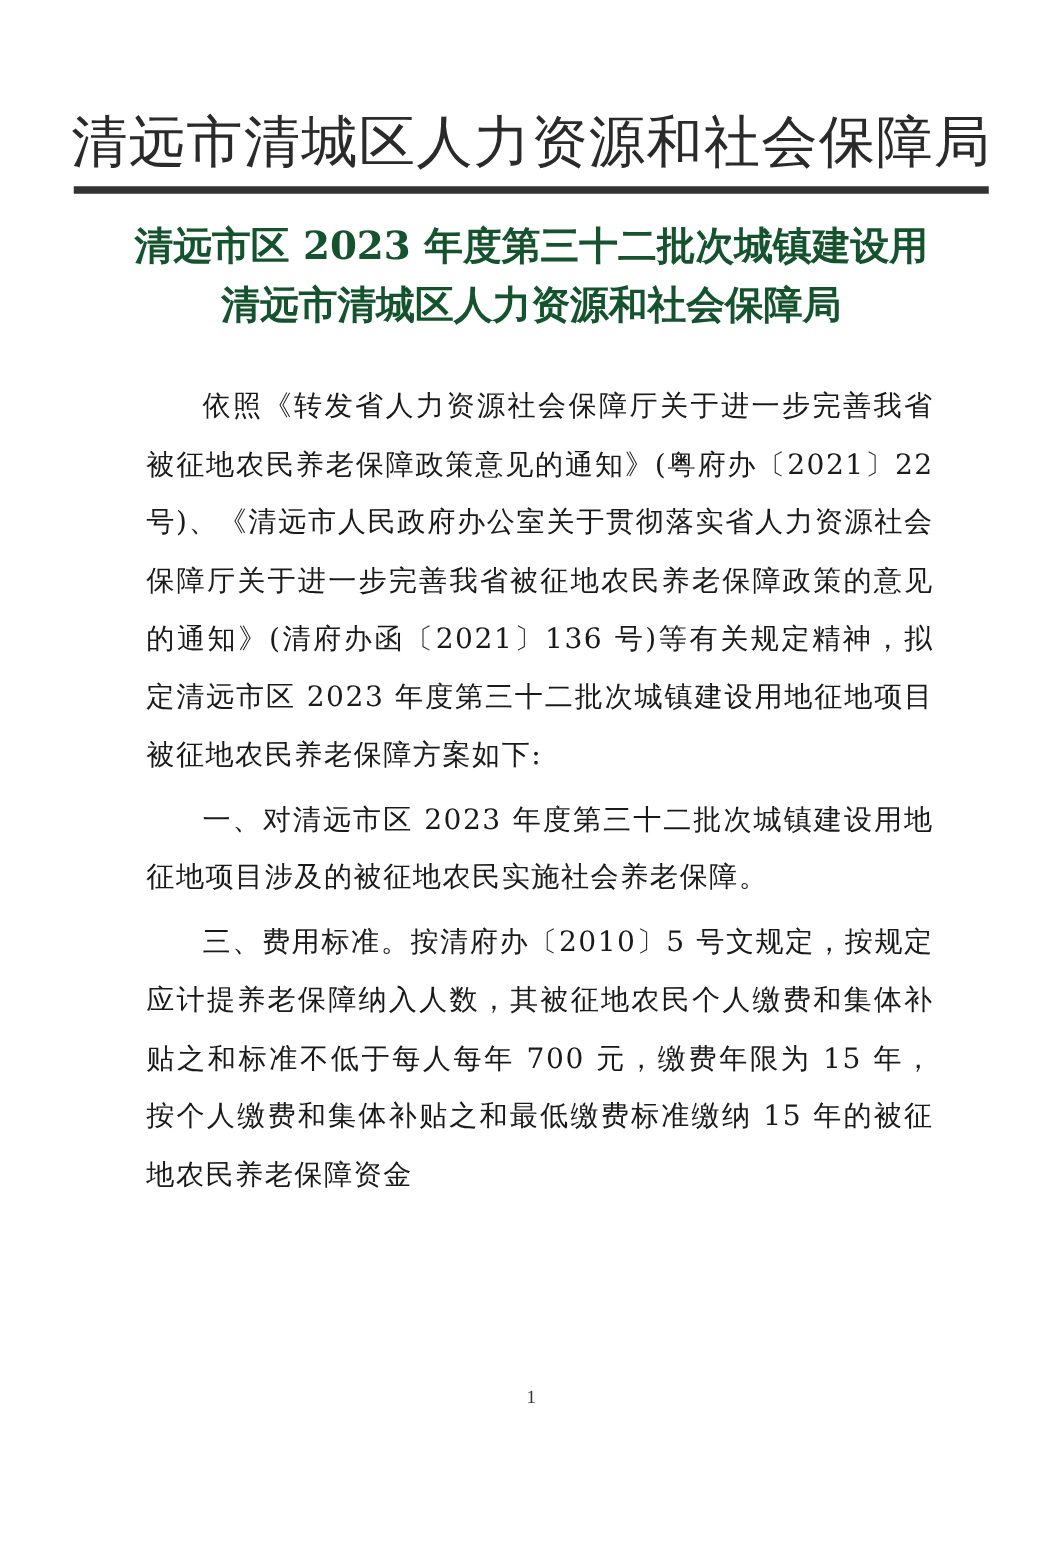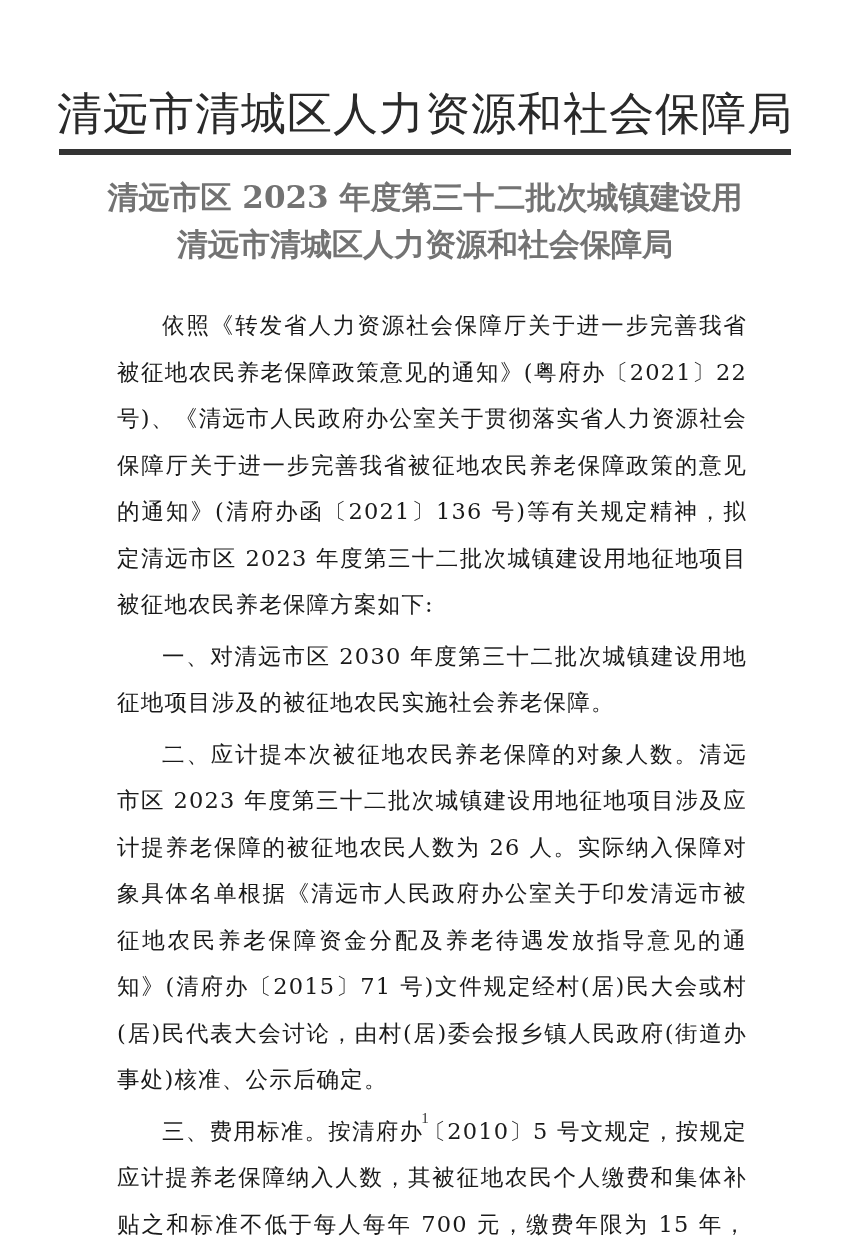--- a/index.html
+++ b/index.html
@@ -9,21 +9,21 @@
     font-family: "DejaVu Serif", "Liberation Serif", serif; font-weight: normal;
     font-size: 45px; letter-spacing: 1px; color: #2a2a2a; line-height: 60px;
   }
   .rule {
     position: absolute; left: 59px; top: 149px; width: 732px; height: 6px;
     background: #333333;
   }
   .doc-title {
     position: absolute; left: 80px; top: 174px; width: 690px; text-align: center;
     font-family: "DejaVu Serif", "Liberation Serif", serif; font-weight: bold;
-    font-size: 31px; line-height: 47px; color: #737373;
+    font-size: 31px; line-height: 47px; color: #14532d;
   }
   .body-text {
     position: absolute; left: 112px; top: 297px; width: 640px;
     font-family: "DejaVu Serif", "Liberation Serif", serif;
     font-size: 22.5px; line-height: 46.5px; color: #1a1a1a;
     text-align: justify; letter-spacing: 1.2px;
   }
   .body-text p { margin: 5px; text-indent: 2em; }
   .page-num {
     position: absolute; left: 0; top: 1110px; width: 850px; text-align: center;
@@ -36,18 +36,17 @@
 <div class="org-header">清远市清城区人力资源和社会保障局</div>
 <div class="rule"></div>
 
 <div class="doc-title">
   <div>清远市区 2023 年度第三十二批次城镇建设用</div>
   <div>清远市清城区人力资源和社会保障局</div>
 </div>
 
 <div class="body-text">
   <p>依照《转发省人力资源社会保障厅关于进一步完善我省被征地农民养老保障政策意见的通知》(粤府办〔2021〕22 号)、《清远市人民政府办公室关于贯彻落实省人力资源社会保障厅关于进一步完善我省被征地农民养老保障政策的意见的通知》(清府办函〔2021〕136 号)等有关规定精神，拟定清远市区 2023 年度第三十二批次城镇建设用地征地项目被征地农民养老保障方案如下:</p>
-  <p>一、对清远市区 2030 年度第三十二批次城镇建设用地征地项目涉及的被征地农民实施社会养老保障。</p>
-  <p>二、应计提本次被征地农民养老保障的对象人数。清远市区 2023 年度第三十二批次城镇建设用地征地项目涉及应计提养老保障的被征地农民人数为 26 人。实际纳入保障对象具体名单根据《清远市人民政府办公室关于印发清远市被征地农民养老保障资金分配及养老待遇发放指导意见的通知》(清府办〔2015〕71 号)文件规定经村(居)民大会或村(居)民代表大会讨论，由村(居)委会报乡镇人民政府(街道办事处)核准、公示后确定。</p>
+  <p>一、对清远市区 2023 年度第三十二批次城镇建设用地征地项目涉及的被征地农民实施社会养老保障。</p>
   <p>三、费用标准。按清府办〔2010〕5 号文规定，按规定应计提养老保障纳入人数，其被征地农民个人缴费和集体补贴之和标准不低于每人每年 700 元，缴费年限为 15 年，按个人缴费和集体补贴之和最低缴费标准缴纳 15 年的被征地农民养老保障资金</p>
 </div>
 
 <div class="page-num">1</div>
 
 </body></html>

